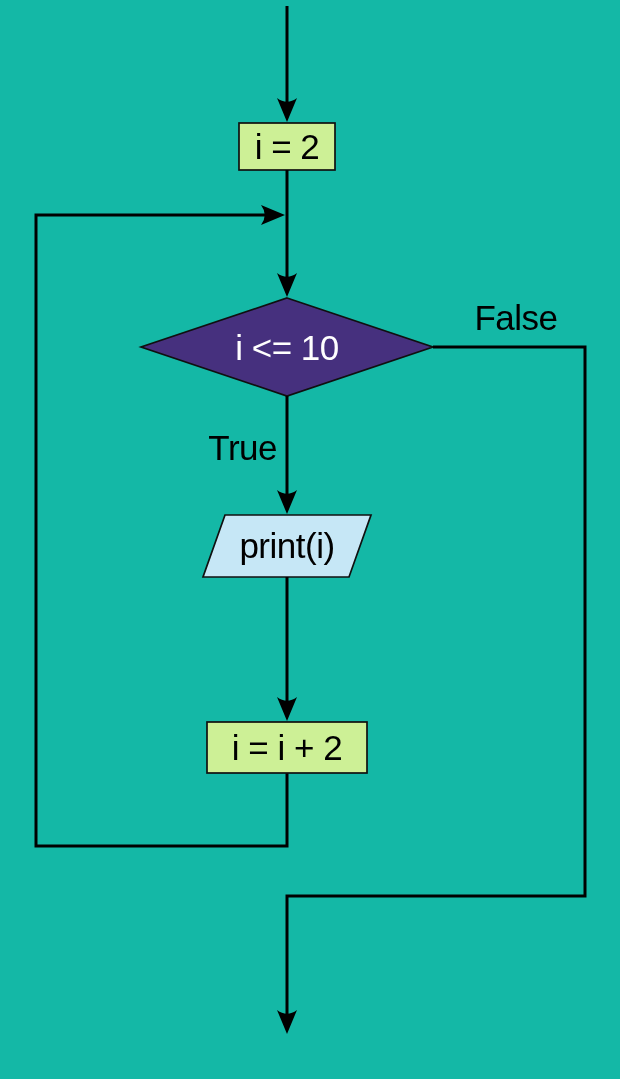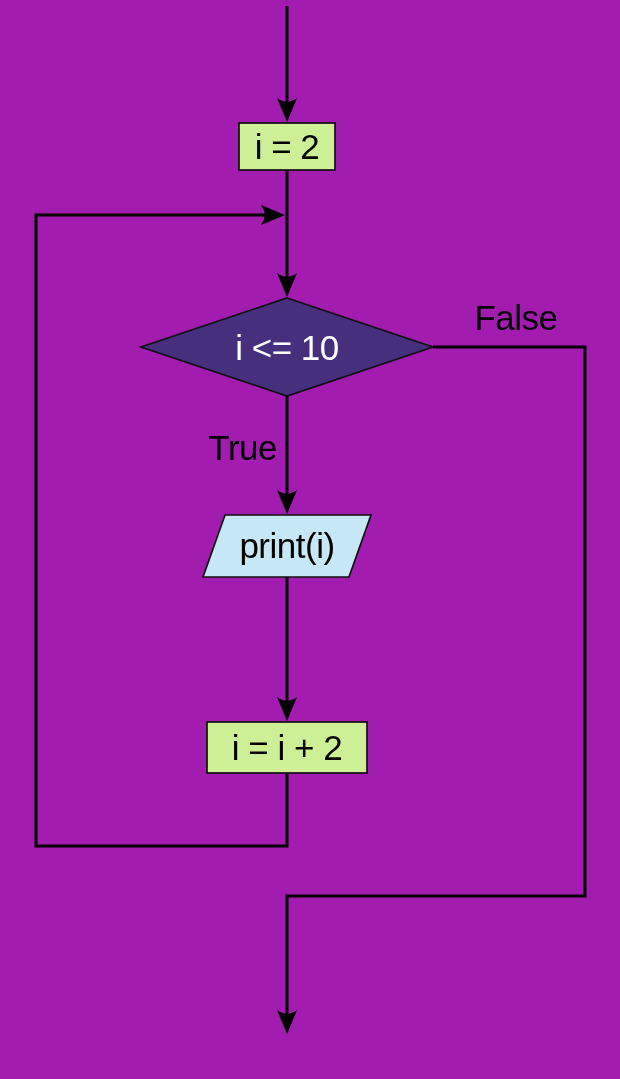--- a/index.html
+++ b/index.html
@@ -4,21 +4,21 @@
 <style>
   html, body {
     margin: 0;
     padding: 0;
     background: #ffffff;
     width: 620px;
   }
   .canvas-wrap {
     width: 620px;
     height: 1079px;
-    background: #a21caf;
+    background: #14b8a6;
   }
   svg { display: block; }
   .edge {
     fill: none;
     stroke: #000000;
     stroke-width: 3;
     stroke-linejoin: miter;
     stroke-linecap: butt;
   }
   .shape {

